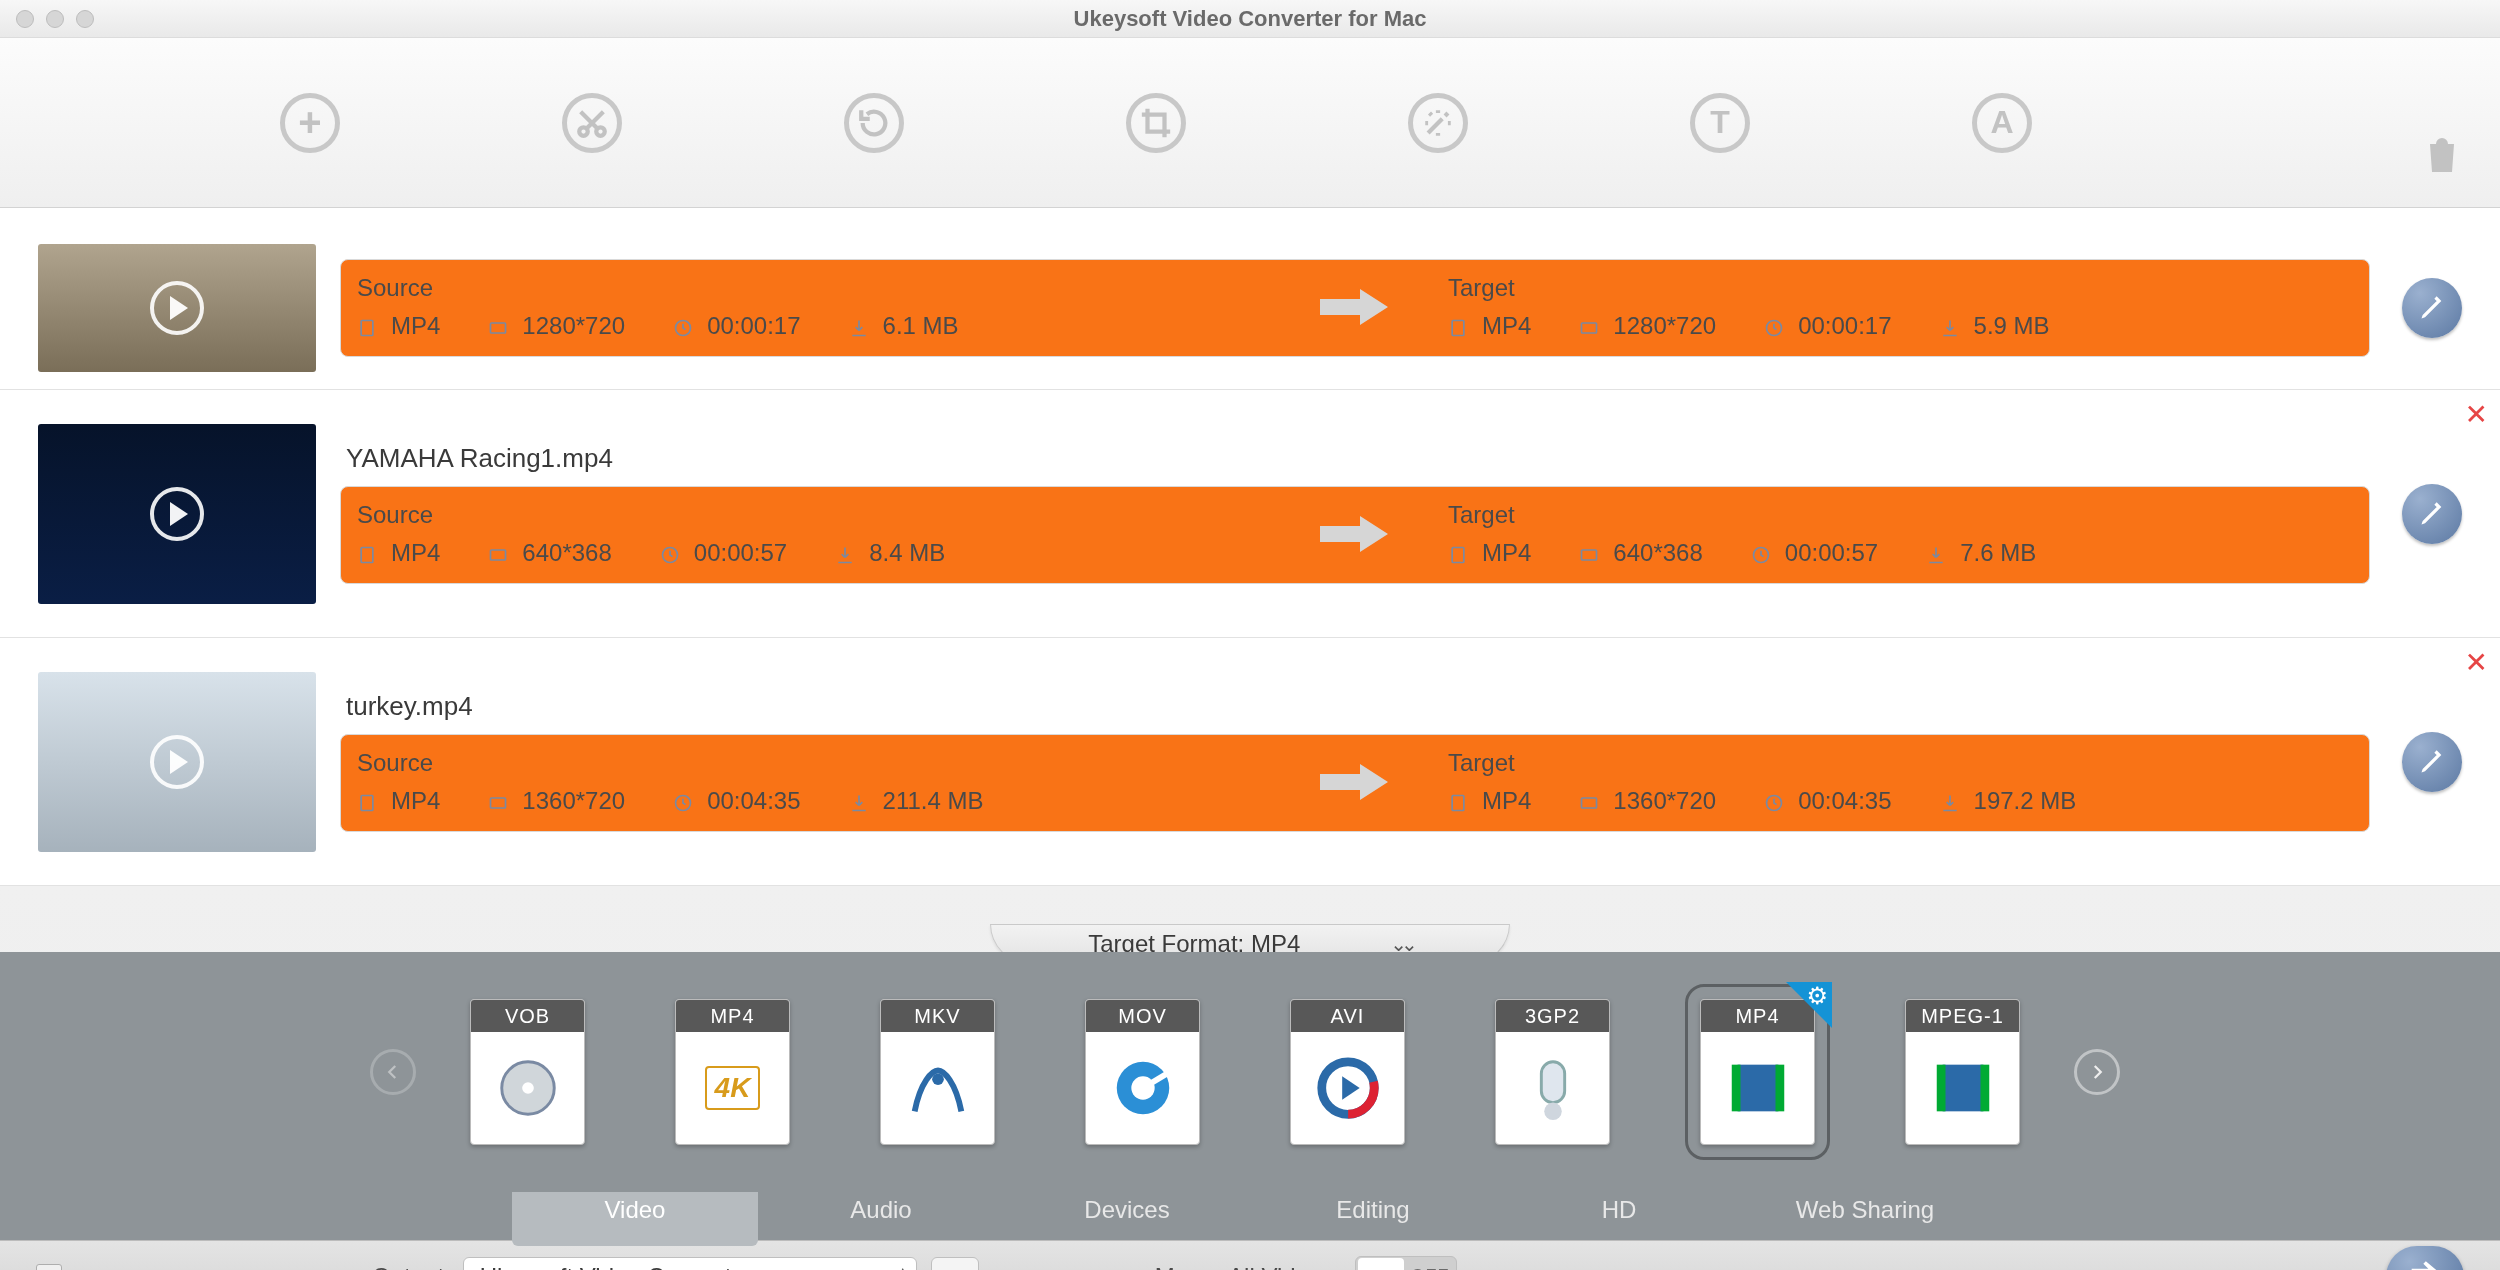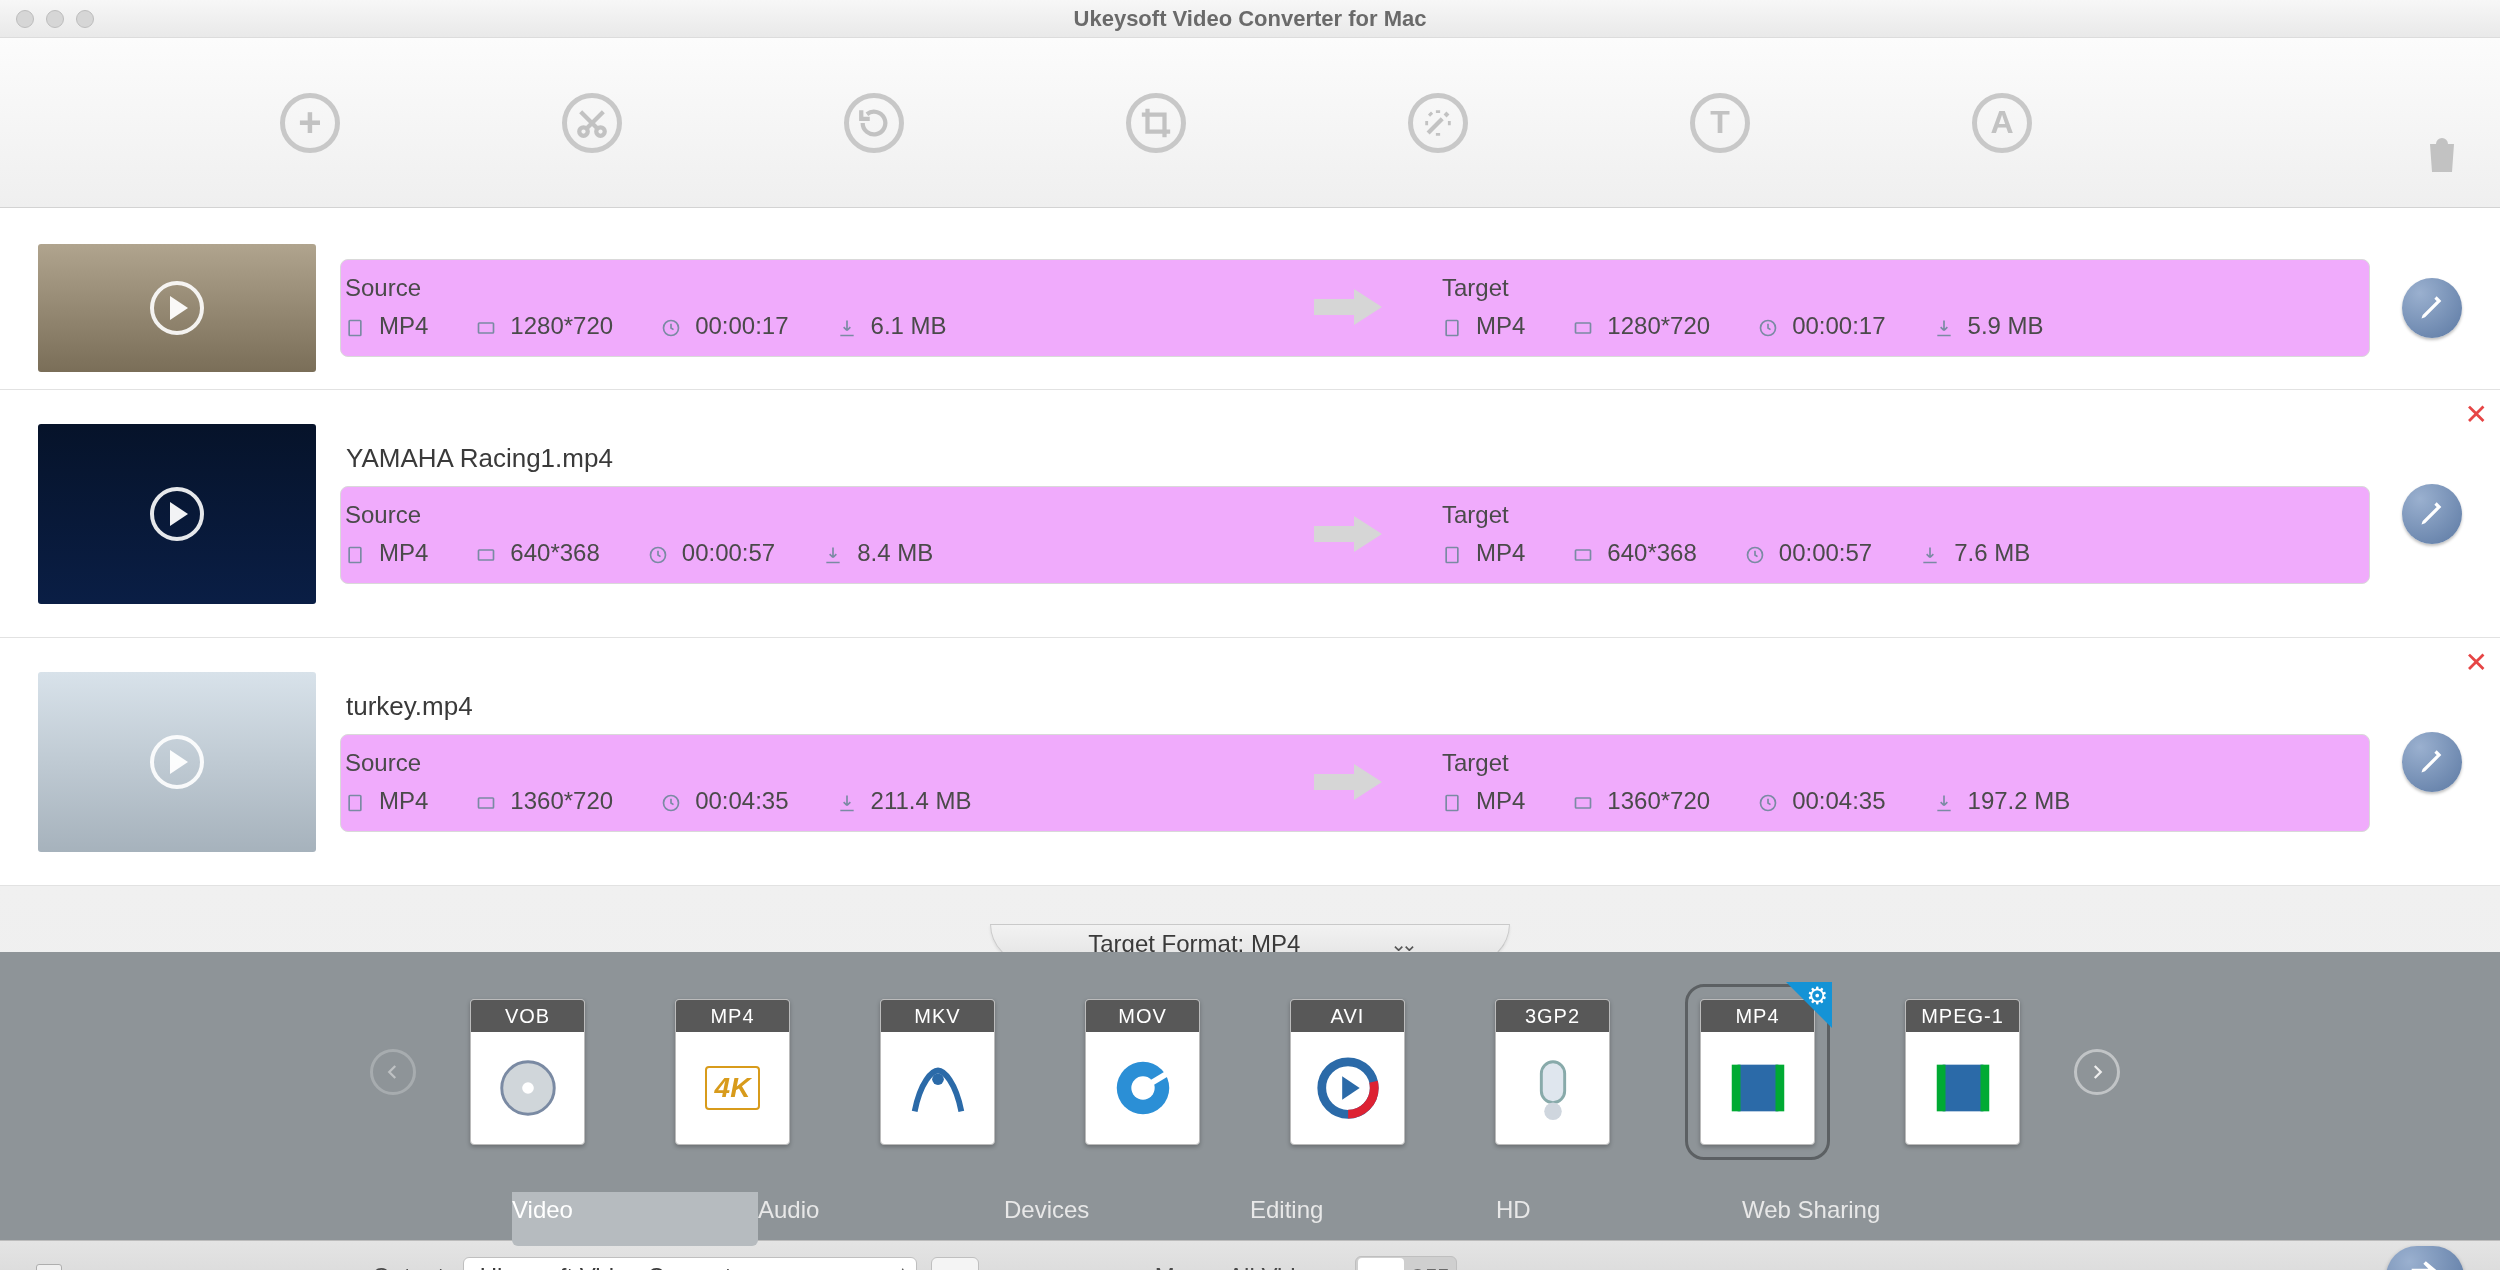--- a/index.html
+++ b/index.html
@@ -33,21 +33,21 @@
   .item{height:248px;border-bottom:1px solid #e2e2e2;display:flex;align-items:center;padding:0 38px 0 38px;position:relative;background:#fff;}
   .item.first{height:182px;}
   .thumb{width:278px;height:90px;border-radius:3px;background:#333;position:relative;flex:0 0 auto;margin-right:24px;}
   .item.first .thumb{height:128px;background:linear-gradient(#b0a48e,#7a6e58);}
   .item.nth2 .thumb{height:180px;background:linear-gradient(#06132a,#0a1e45);}
   .item.nth3 .thumb{height:180px;background:linear-gradient(#d8e2ea,#a6b2bc);}
   .play{position:absolute;left:50%;top:50%;transform:translate(-50%,-50%);width:54px;height:54px;border:4px solid rgba(255,255,255,0.9);border-radius:50%;display:flex;align-items:center;justify-content:center;}
   .play::after{content:"";width:0;height:0;border-left:18px solid rgba(255,255,255,0.95);border-top:12px solid transparent;border-bottom:12px solid transparent;margin-left:4px;}
   .body{flex:1;min-width:0;}
   .fname{font-size:26px;color:#3a3a3a;margin:0 0 12px 6px;}
-  .stbox{border:1px solid var(--line);border-radius:8px;background:#f0abfc;padding:14px 18px 16px 4px;position:relative;display:flex;align-items:center;}
+  .stbox{border:1px solid var(--line);border-radius:8px;background:#f97316;padding:14px 18px 16px 16px;position:relative;display:flex;align-items:center;}
   .col{flex:1;}
   .lbl{font-size:24px;color:#4a4a4a;margin-bottom:10px;}
   .meta{display:flex;gap:48px;align-items:center;font-size:24px;color:#4a4a4a;}
   .meta span{display:inline-flex;align-items:center;gap:14px;}
   .mi{width:20px;height:20px;display:inline-block;}
   .mi svg{width:20px;height:20px;stroke:#7a8aa3;fill:none;stroke-width:2;}
   .arrow{width:68px;height:40px;margin:0 60px;}
   .arrow svg{width:68px;height:40px;fill:#d6d6d6;}
   .editbtn{width:60px;height:60px;border-radius:50%;background:radial-gradient(circle at 30% 25%,#9ab0cf,#5c79a3);display:flex;align-items:center;justify-content:center;margin-left:32px;flex:0 0 auto;box-shadow:0 2px 3px rgba(0,0,0,0.25);}
   .editbtn svg{width:28px;height:28px;fill:#fff;}
@@ -66,21 +66,21 @@
   .fmt{width:115px;height:146px;background:#fff;border:1px solid #bbb;border-radius:4px;display:flex;flex-direction:column;align-items:center;padding-top:0;position:relative;box-shadow:0 2px 4px rgba(0,0,0,0.25);}
   .fmt.selected{outline:3px solid rgba(0,0,0,0.35);outline-offset:12px;border-radius:4px;}
   .fmt.selected::before{content:"";position:absolute;right:-18px;top:-18px;width:0;height:0;border-top:46px solid #1493d6;border-left:46px solid transparent;}
   .fmt.selected::after{content:"⚙";position:absolute;right:-14px;top:-18px;color:#fff;font-size:24px;}
   .fmt .bar{width:100%;height:32px;background:#585858;color:#fff;font-size:20px;display:flex;align-items:center;justify-content:center;letter-spacing:1px;border-radius:3px 3px 0 0;}
   .fmt .ico{flex:1;display:flex;align-items:center;justify-content:center;}
   .fmt .ico svg{width:70px;height:70px;}
   .strip-inner{display:flex;gap:90px;align-items:center;margin-left:150px;}
   
   .tabs{height:48px;background:var(--gray-strip);display:flex;align-items:center;justify-content:center;gap:0;}
-  .tab{width:246px;text-align:left;font-size:24px;color:#e8e8e8;height:60px;line-height:48px;}
+  .tab{width:246px;text-align:center;font-size:24px;color:#e8e8e8;height:60px;line-height:48px;}
   .tab.active{background:#b6bbbf;color:#fff;border-radius:6px;}
   
   .bottom{height:72px;background:linear-gradient(#e4e4e4,#d3d3d3);border-top:1px solid #bcbcbc;display:flex;align-items:center;padding:0 36px;}
   .plus{width:26px;height:26px;border:1px solid #aeaeae;border-radius:3px;display:flex;align-items:center;justify-content:center;font-size:22px;color:#6a6a6a;background:#f0f0f0;}
   .out-label{margin-left:310px;font-size:24px;color:#4a4a4a;}
   .combo{margin-left:12px;width:454px;height:40px;border:1px solid #bfbfbf;border-radius:6px;background:#fff;display:flex;align-items:center;justify-content:space-between;padding:0 10px 0 16px;font-size:24px;color:#3a3a3a;}
   .stepper{display:flex;flex-direction:column;gap:0;font-size:12px;color:#555;}
   .folder{margin-left:14px;width:48px;height:40px;border:1px solid #bfbfbf;border-radius:6px;background:#f4f4f4;display:flex;align-items:center;justify-content:center;}
   .folder svg{width:24px;height:20px;fill:#5a5a5a;}
   .merge-label{margin-left:176px;font-size:24px;color:#4a4a4a;}

